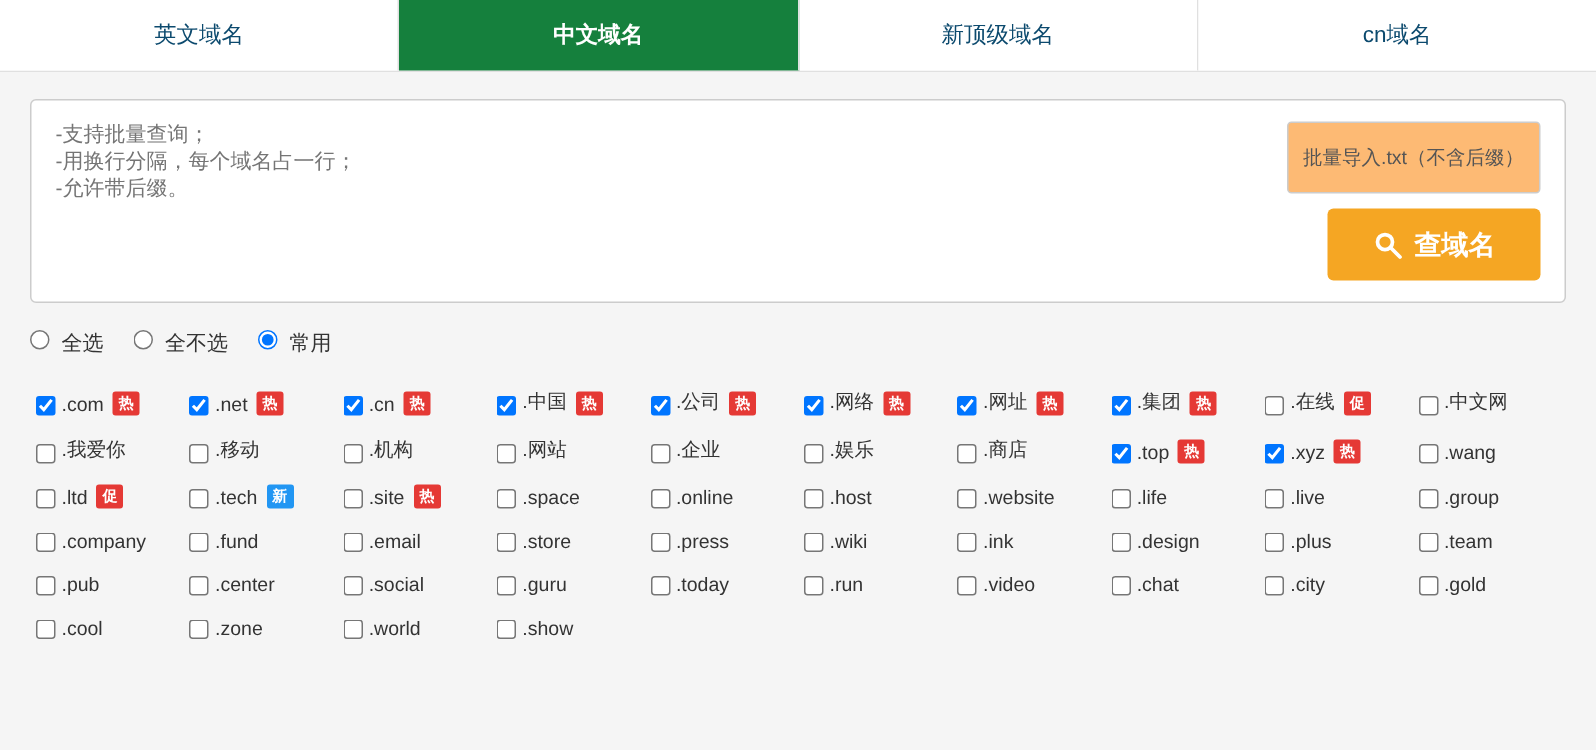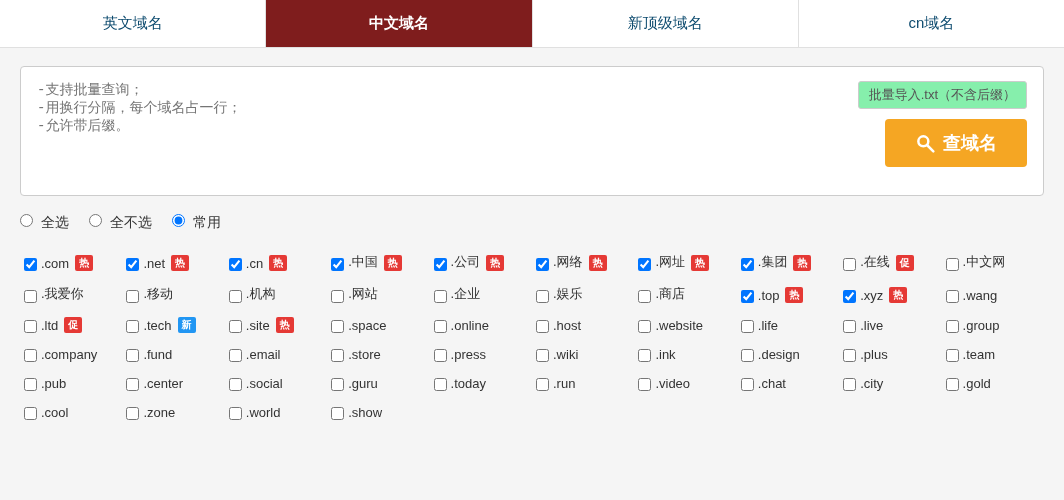--- a/index.html
+++ b/index.html
@@ -15,21 +15,21 @@
       text-align: center;
       padding: 14px 0;
       cursor: pointer;
       font-size: 15px;
       color: #0c4a6e;
       border-right: 1px solid #e0e0e0;
       background: #fff;
     }
     .tab-item:last-child { border-right: none; }
     .tab-item.active {
-      background: #7f1d1d;
+      background: #15803d;
       color: #fff;
       font-weight: bold;
     }
 
     .main-content {
       padding: 18px 20px;
     }
 
     .search-box {
       border: 1px solid #ccc;
@@ -42,34 +42,34 @@
       margin-bottom: 18px;
     }
     .search-textarea {
       flex: 1;
       border: none;
       outline: none;
       resize: none;
       font-size: 14px;
       color: #666;
       min-height: 100px;
-      font-family: Liberation Mono, monospace;
+      font-family: Liberation Sans, sans-serif;
     }
     .search-right {
       display: flex;
       flex-direction: column;
       align-items: flex-end;
       gap: 10px;
       min-width: 160px;
     }
     .import-btn {
-      background: #86efac;
+      background: #fdba74;
       border: 1px solid #ccc;
       border-radius: 3px;
-      padding: 4px 10px;
+      padding: 14px 10px;
       font-size: 13px;
       color: #555;
       cursor: pointer;
       white-space: nowrap;
     }
     .search-btn {
       background: #f5a623;
       border: none;
       border-radius: 4px;
       color: #fff;

